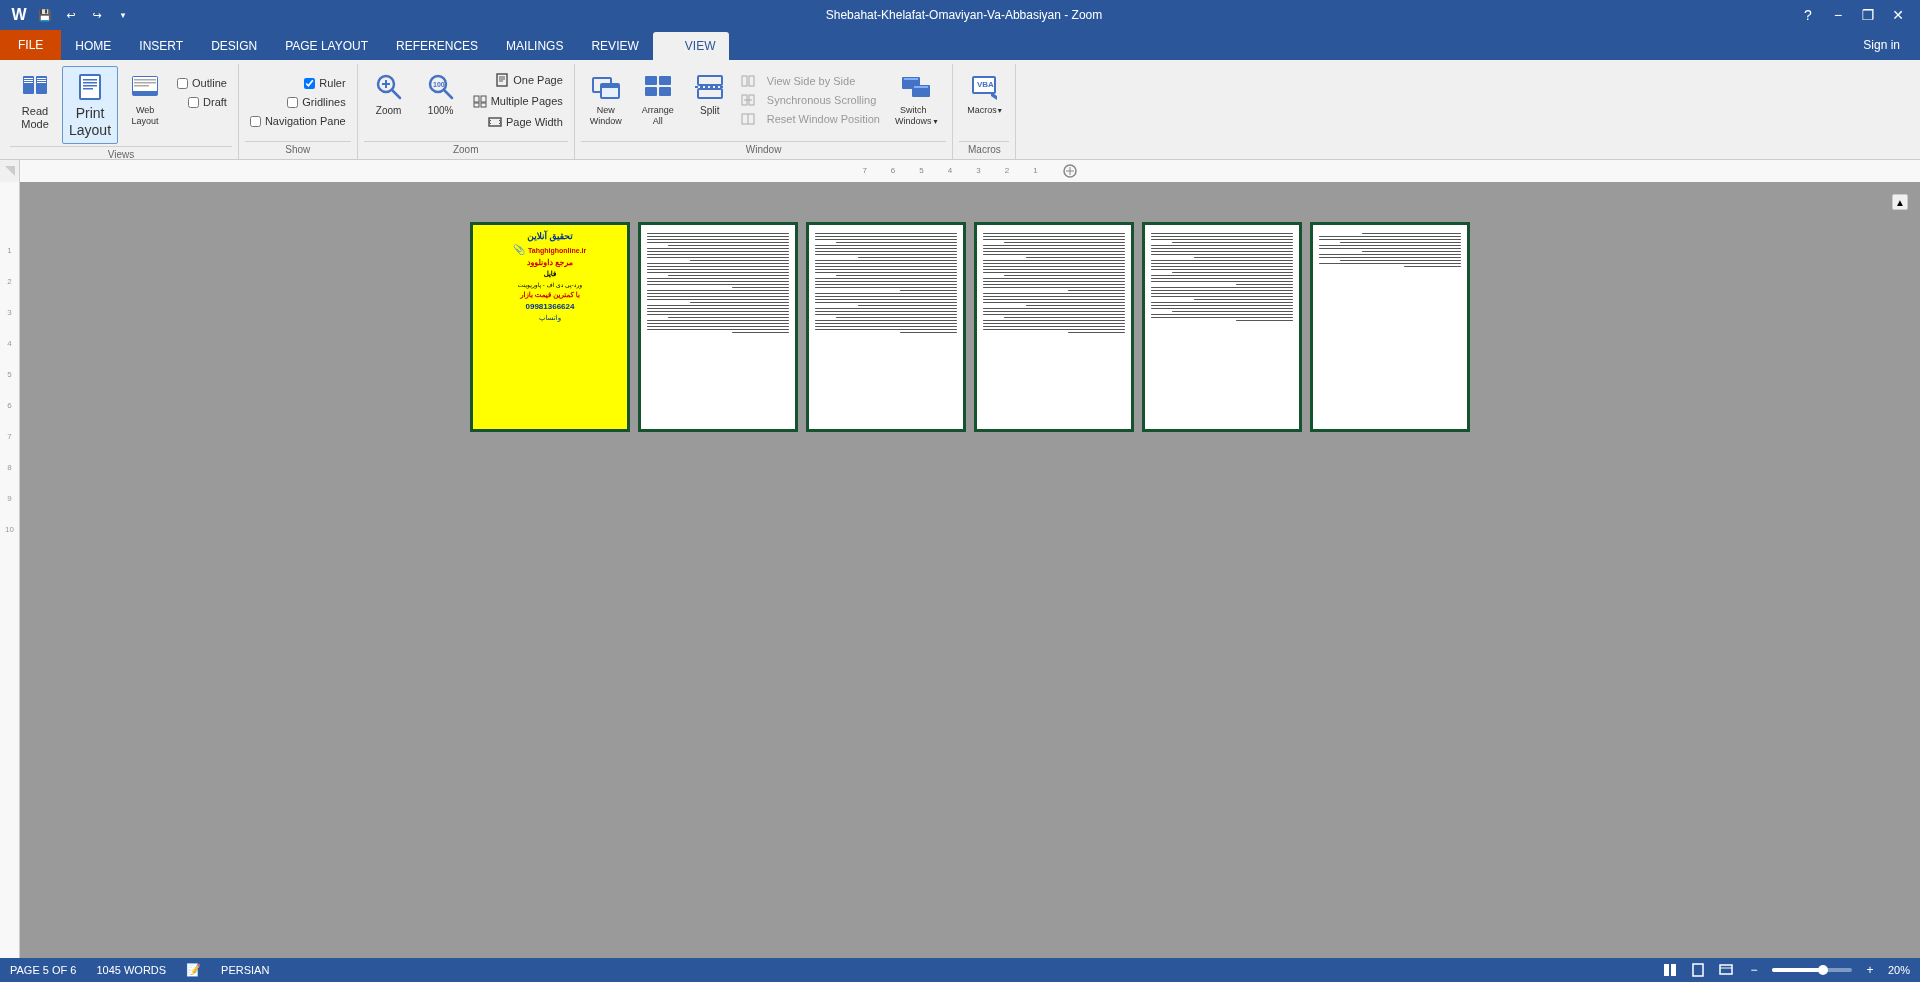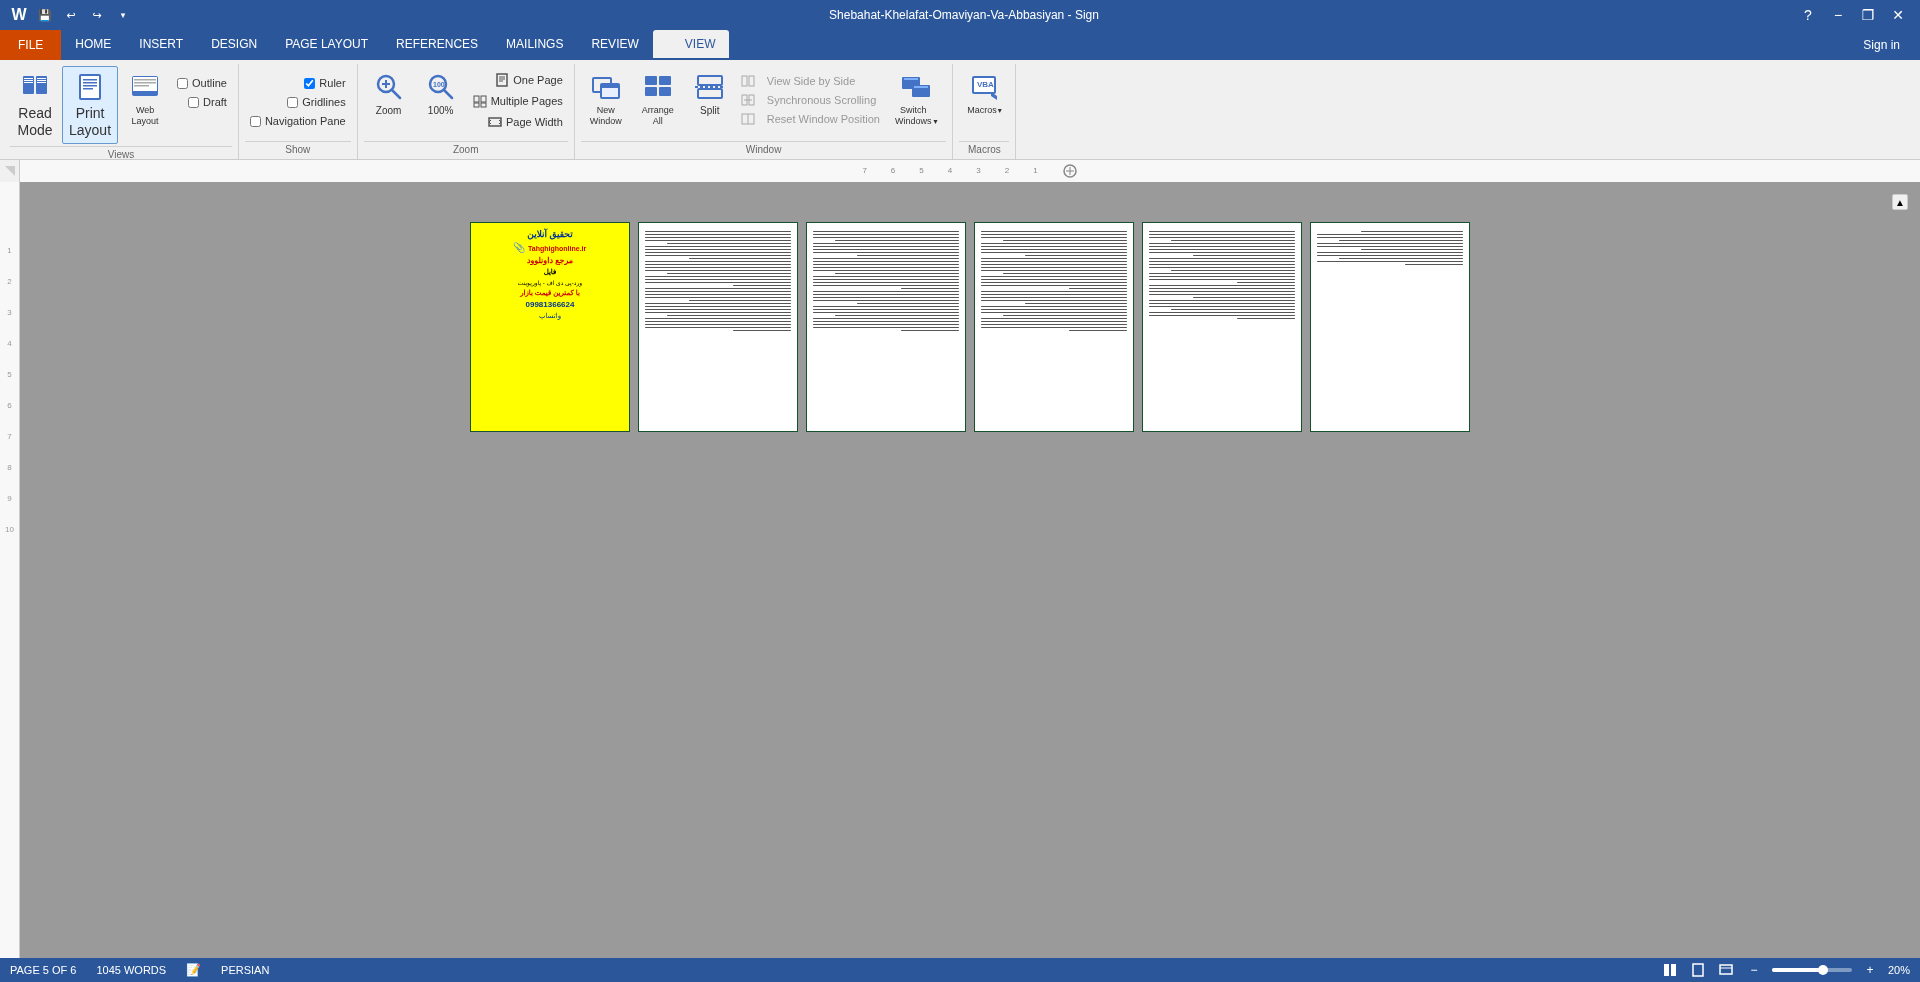--- a/index.html
+++ b/index.html
@@ -29,20 +29,21 @@
       display: flex; align-items: center; justify-content: center;
       cursor: pointer; color: white; font-size: 11px;
       border: none; background: transparent; border-radius: 2px;
     }
 
     
     .ribbon-tabs {
       height: 30px;
       background: #2b579a;
       display: flex;
+      align-items: flex-end;
       padding-left: 0;
     }
     .ribbon-tab {
       padding: 6px 14px;
       cursor: pointer;
       font-size: 12px;
       color: white;
       border: none;
       background: transparent;
       height: 28px;
@@ -223,21 +224,21 @@
       padding: 40px 20px;
       gap: 8px;
       overflow-x: auto;
     }
 
     
     .doc-page {
       width: 160px;
       height: 210px;
       background: white;
-      border: 1px solid #14532d;
+      border: 3px solid #14532d;
       flex-shrink: 0;
       position: relative;
       overflow: hidden;
     }
 
     
     .page-text {
       padding: 6px;
       font-size: 3.5px;
       line-height: 1.4;
@@ -318,21 +319,21 @@
 <div class="title-bar">
   <div class="title-bar-left">
 
     <div class="quick-access-btn" style="font-size:16px; font-weight:bold; color:white;">W</div>
     <button class="quick-access-btn" title="Save">💾</button>
     <button class="quick-access-btn" title="Undo">↩</button>
     <button class="quick-access-btn" title="Redo">↪</button>
     <button class="quick-access-btn" style="font-size:9px;">▾</button>
   </div>
   <div class="title-bar-center">
-    <span>Shebahat-Khelafat-Omaviyan-Va-Abbasiyan - Sign</span>
+    <span>Shebahat-Khelafat-Omaviyan-Va-Abbasiyan - Zoom</span>
   </div>
   <div class="title-bar-right">
     <button class="title-btn">?</button>
     <button class="title-btn">−</button>
     <button class="title-btn">❐</button>
     <button class="title-btn close">✕</button>
   </div>
 </div>
 
 <div class="ribbon-tabs">
@@ -359,21 +360,21 @@
             <rect x="3" y="4" width="11" height="18" rx="1" fill="#4472C4"></rect>
             <rect x="16" y="4" width="11" height="18" rx="1" fill="#4472C4"></rect>
             <rect x="4" y="6" width="9" height="1" fill="white"></rect>
             <rect x="4" y="8" width="9" height="1" fill="white"></rect>
             <rect x="4" y="10" width="9" height="1" fill="white"></rect>
             <rect x="17" y="6" width="9" height="1" fill="white"></rect>
             <rect x="17" y="8" width="9" height="1" fill="white"></rect>
             <rect x="17" y="10" width="9" height="1" fill="white"></rect>
           </svg>
         </div>
-        <span style="font-size:14px; line-height:1.2;">Read<br>Mode</span>
+        <span style="font-size:11px; line-height:1.2;">Read<br>Mode</span>
       </div>
       <div class="rb-large active">
         <div class="rb-large-icon">
           <svg width="30" height="30" viewBox="0 0 30 30">
             <rect x="5" y="3" width="20" height="24" rx="1" fill="white" stroke="#4472C4" stroke-width="2"></rect>
             <rect x="8" y="7" width="14" height="1.5" fill="#4472C4"></rect>
             <rect x="8" y="10" width="14" height="1.5" fill="#4472C4"></rect>
             <rect x="8" y="13" width="14" height="1.5" fill="#4472C4"></rect>
             <rect x="8" y="16" width="10" height="1.5" fill="#4472C4"></rect>
           </svg>

